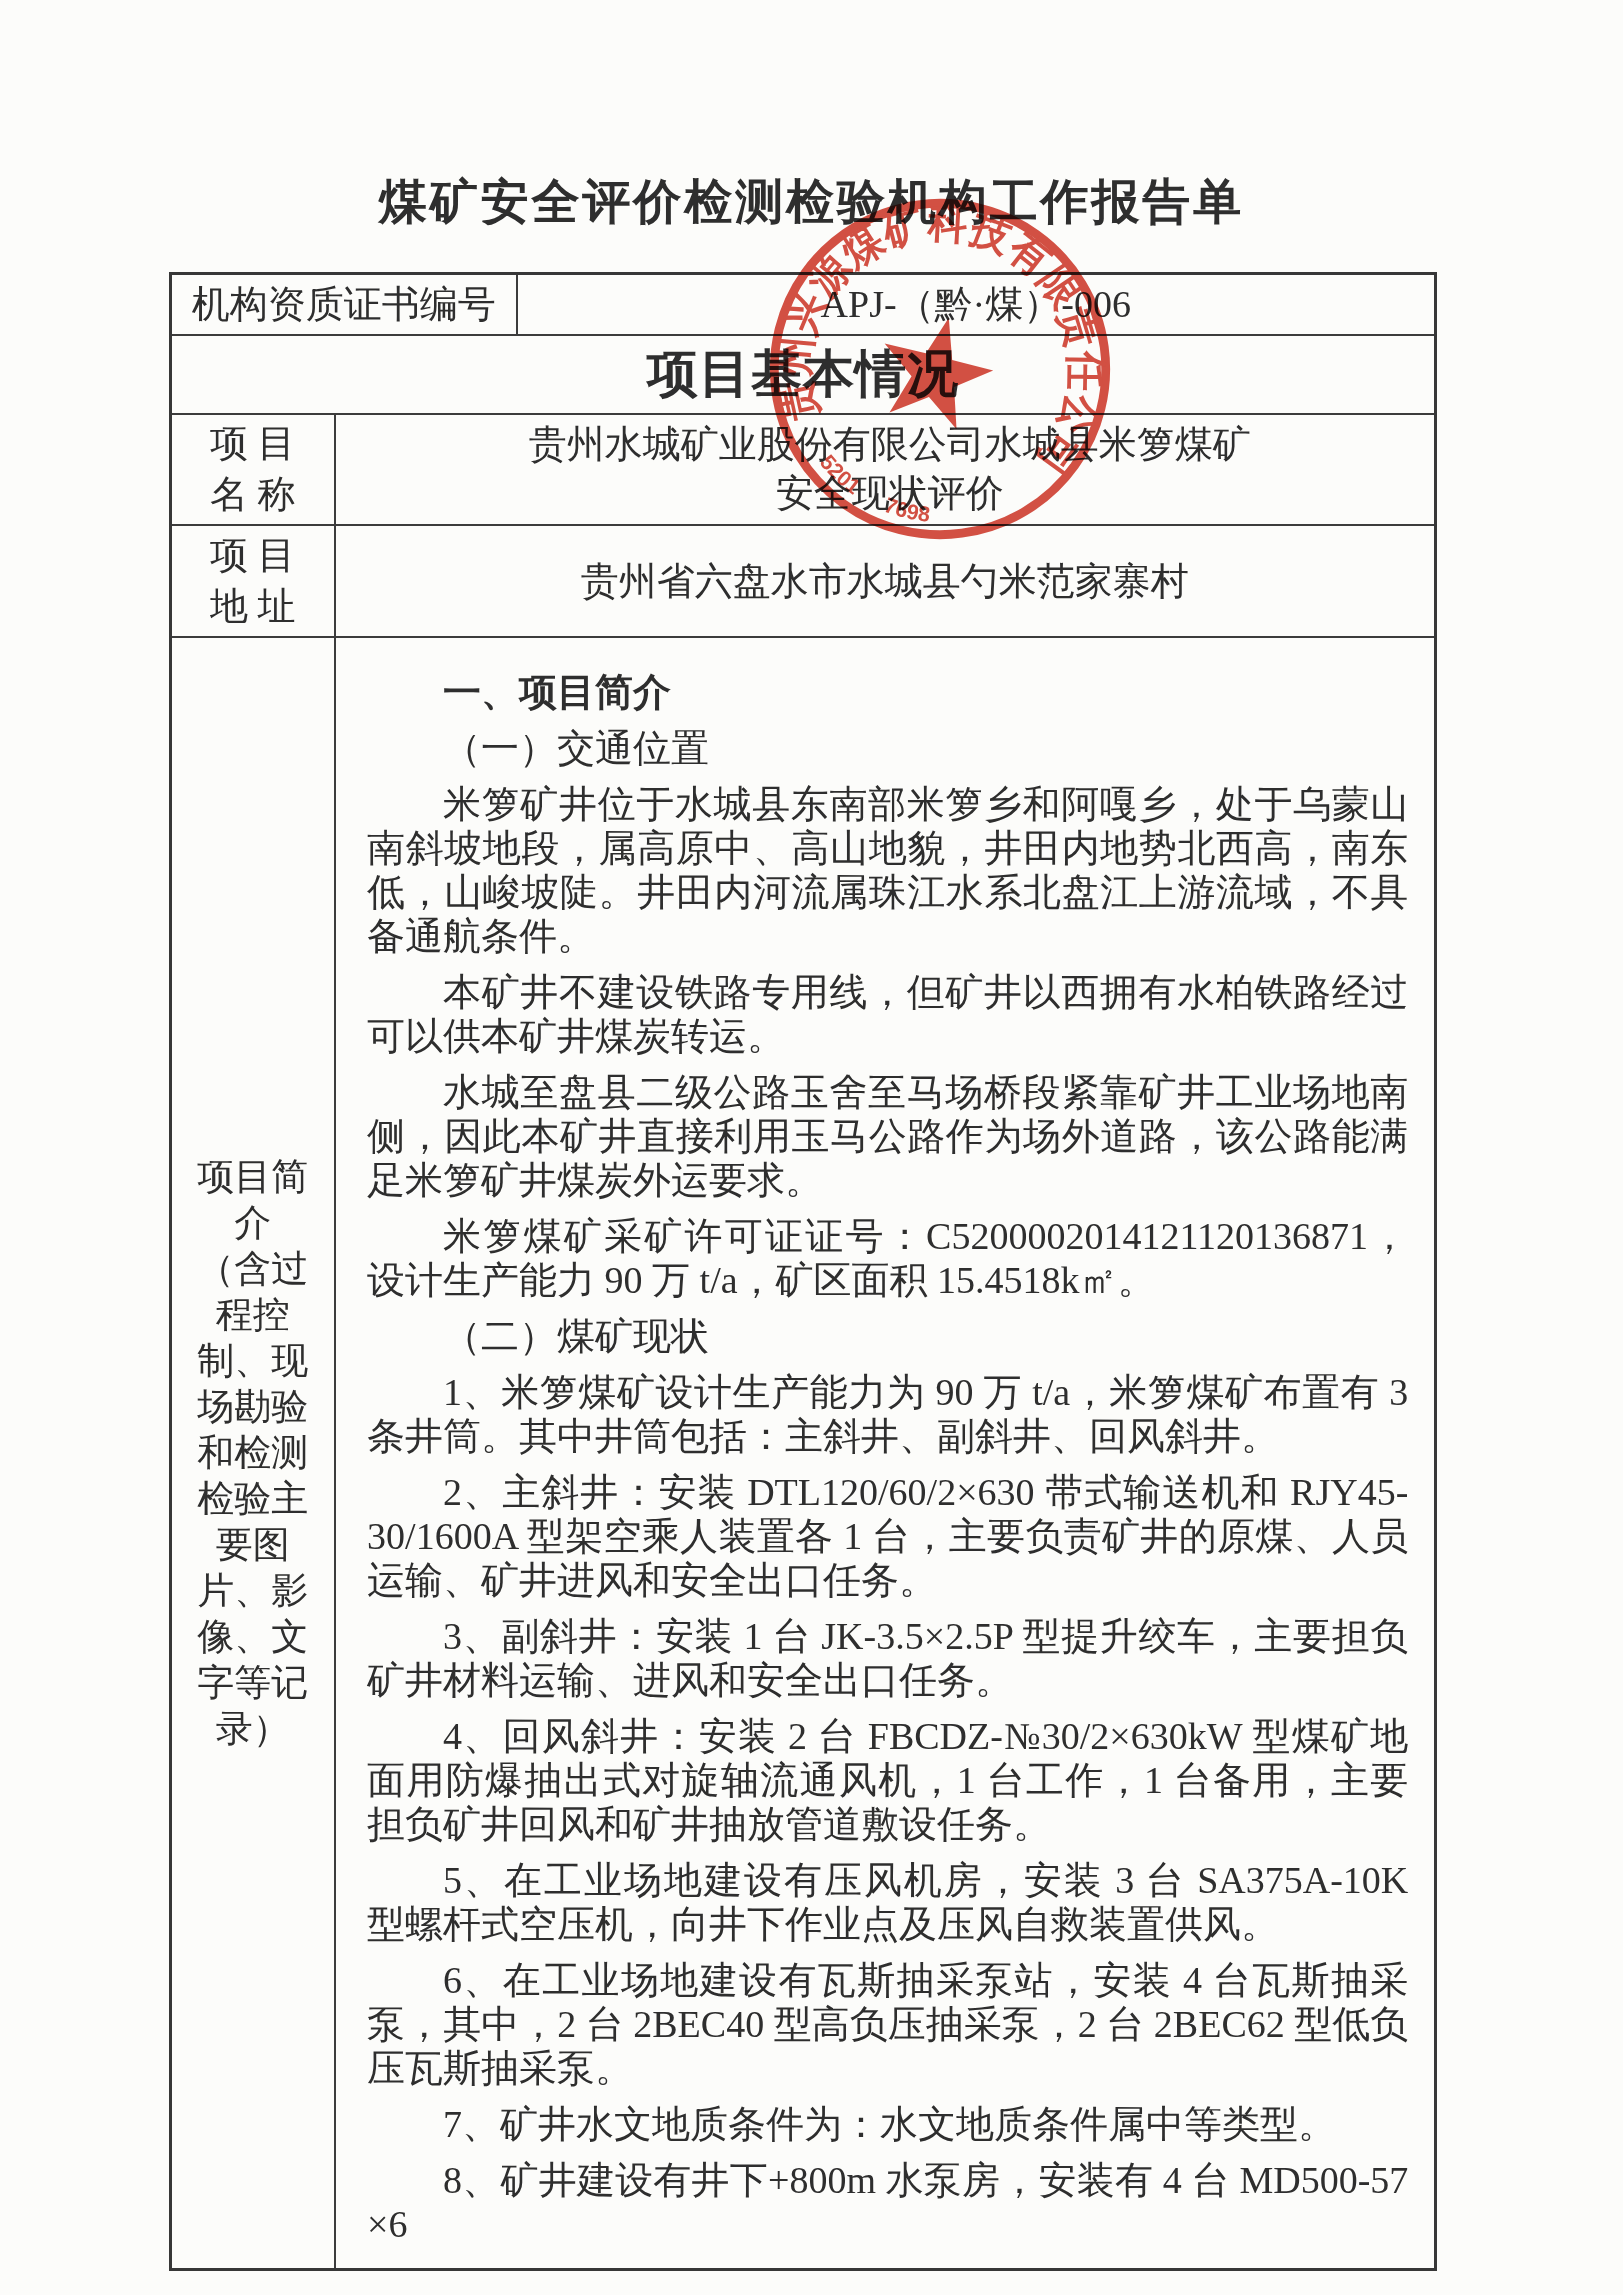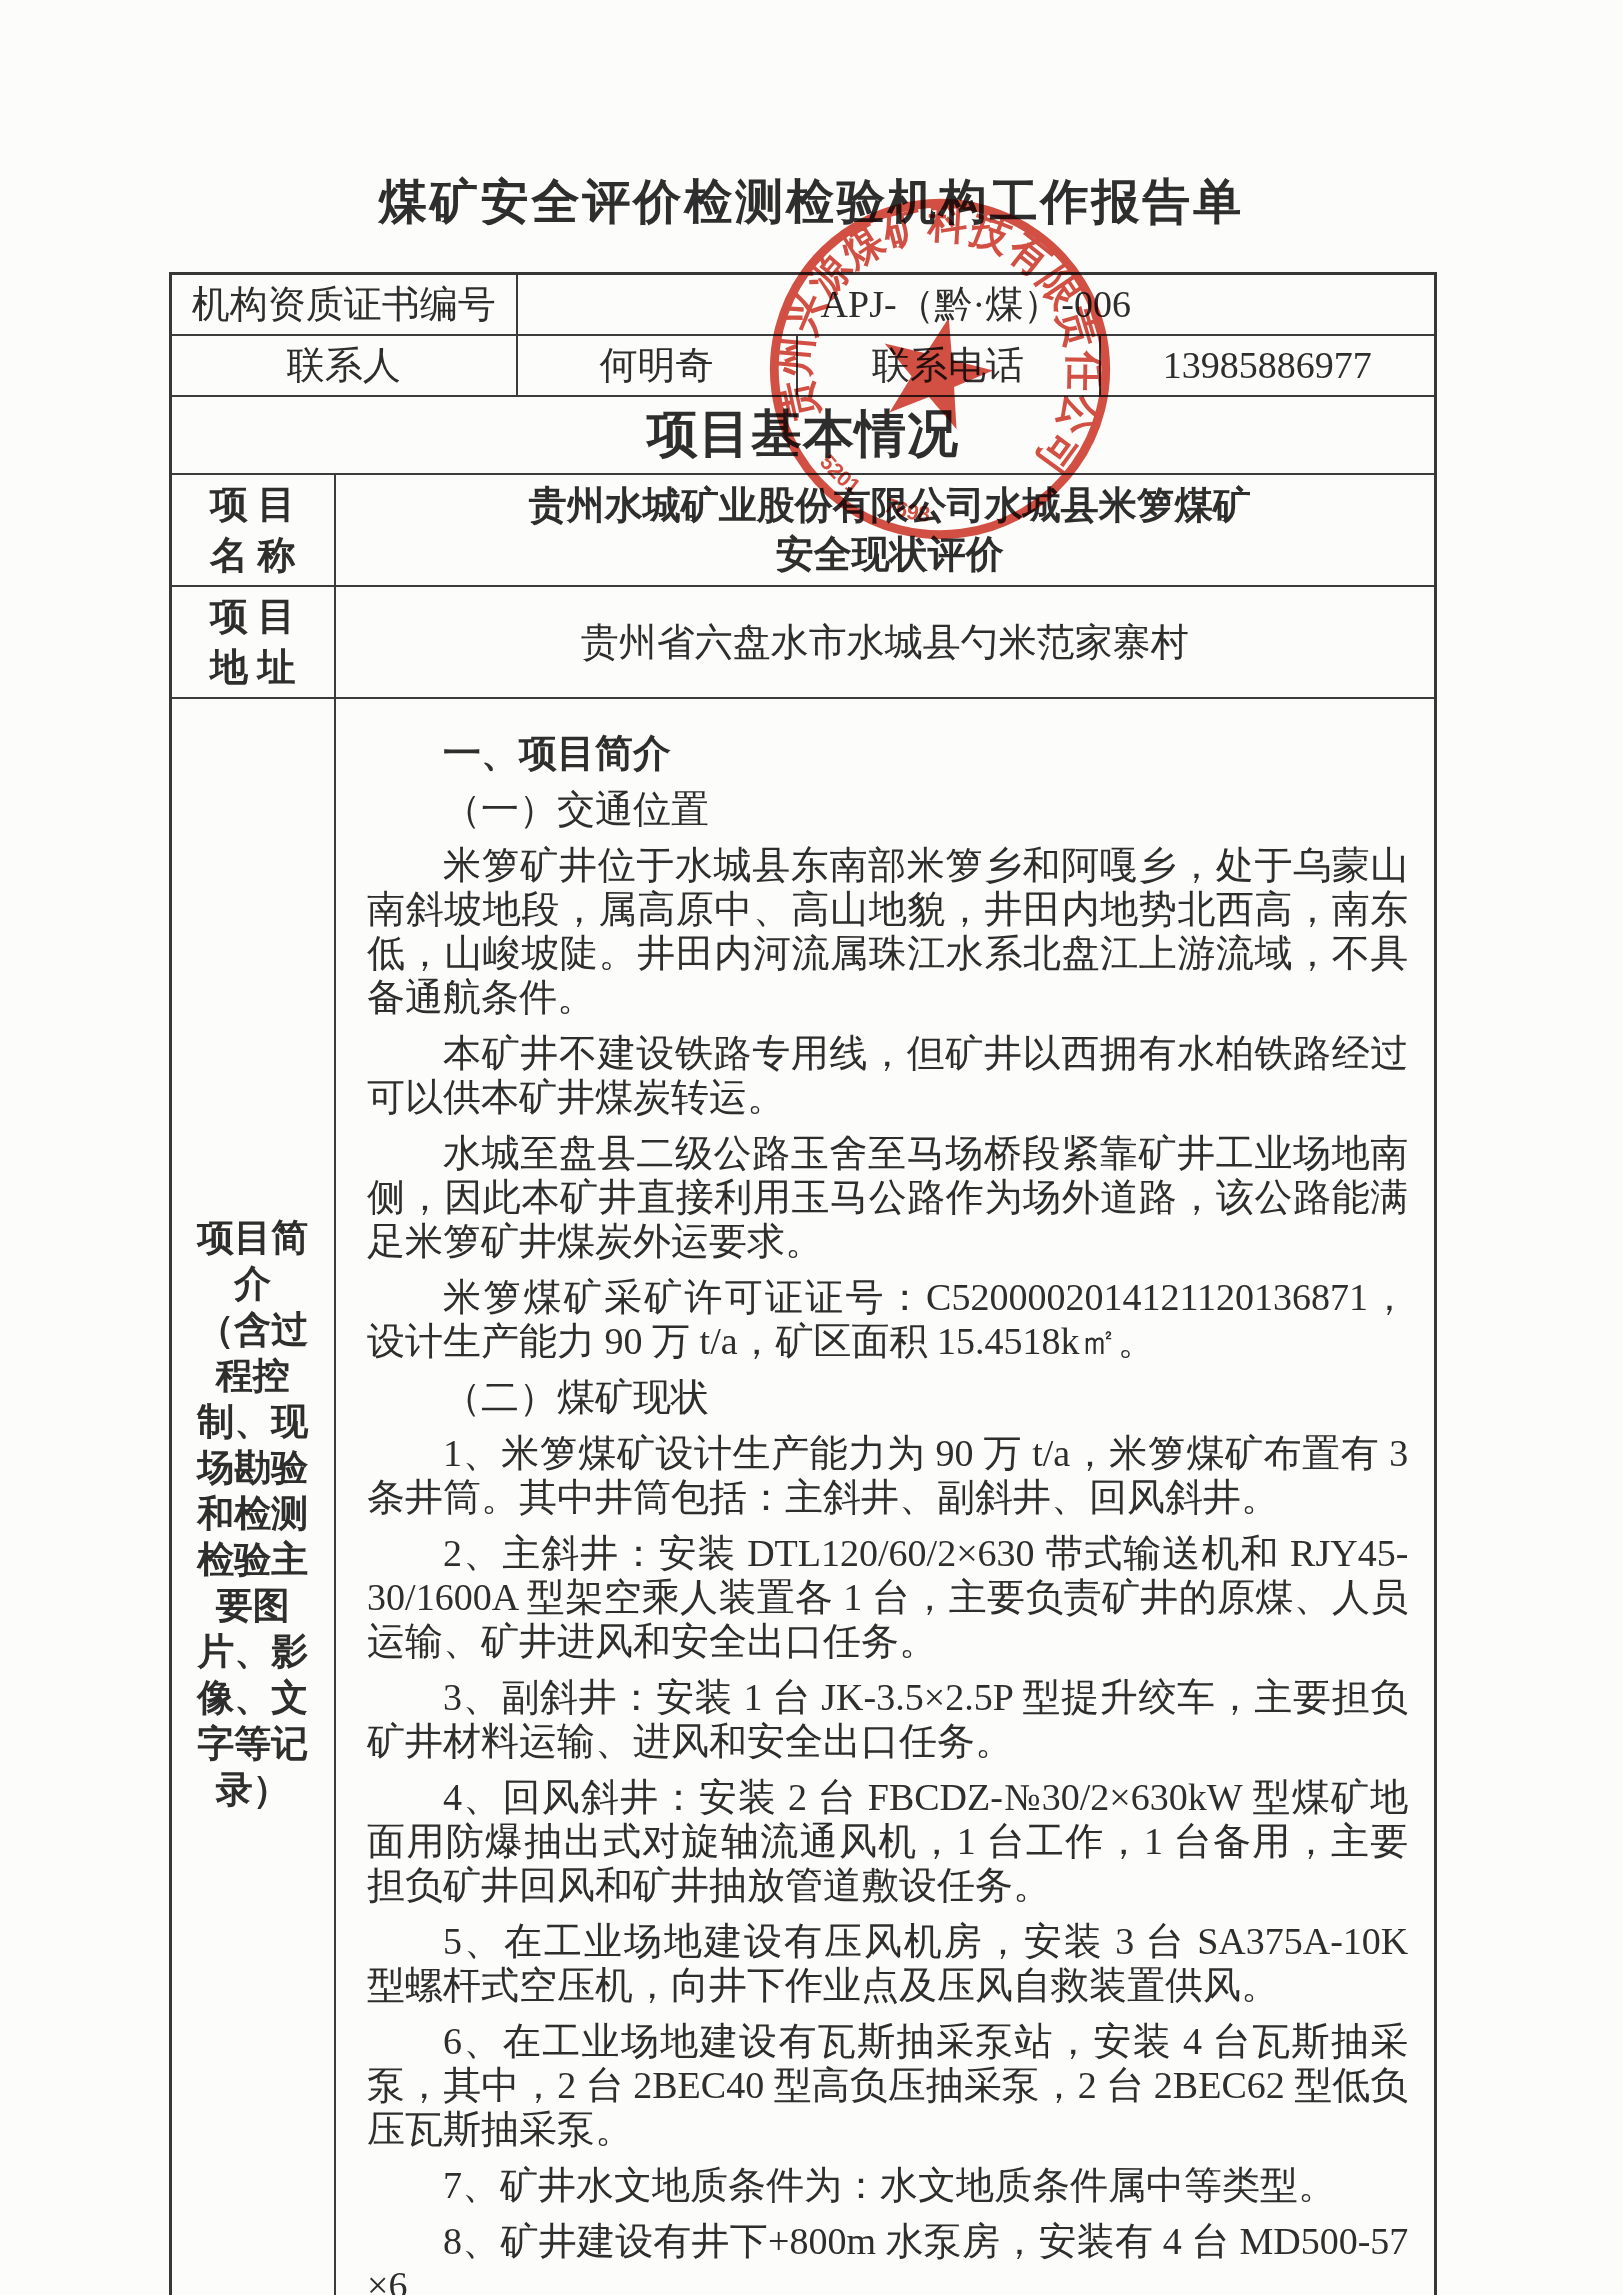--- a/index.html
+++ b/index.html
@@ -17,21 +17,21 @@
     position:absolute;left:169px;top:272px;width:1265px;height:1795px;
     border-collapse:collapse;table-layout:fixed;
     border:3.9px solid #373737;
   }
   td{
     border:2.5px solid #3c3c3c;
     text-align:center;vertical-align:middle;
     font-size:38px;padding:3.9px 5.9px;
     overflow:hidden;
   }
-  .prewrap{white-space:pre-line;font-weight:bold;}
+  .prewrap{white-space:pre-line;}
   .section-header{font-weight:bold;font-size:51px;letter-spacing:1px;}
   .two-line{line-height:49px;padding-left:16px;}
   .intro-label{
     font-size:37px;line-height:46px;text-align:center;vertical-align:middle;
     padding:18px 2px;
   }
   td.intro-content{
     text-align:left;vertical-align:top;
     padding:19.6px 13.7px 9.8px 19.6px;
   }
@@ -62,26 +62,20 @@
     <col style="width:164px">
       <col style="width:182px">
       <col style="width:280px">
     <col style="width:303px">
       <col style="width:336px">
   </colgroup>
   <tbody>
   <tr style="height:53px">
     <td colspan="2">机构资质证书编号</td>
     <td colspan="3">APJ-（黔·煤）-006</td>
-  </tr>
-  <tr style="height:57px">
-    <td colspan="2">联系人</td>
-    <td>何明奇</td>
-    <td>联系电话</td>
-    <td>13985886977</td>
   </tr>
   <tr style="height:47px">
     <td colspan="5" class="section-header">项目基本情况</td>
   </tr>
   <tr style="height:98px">
     <td class="prewrap">项 目
 名 称</td>
     <td colspan="4" class="prewrap two-line">贵州水城矿业股份有限公司水城县米箩煤矿
 安全现状评价</td>
   </tr>

